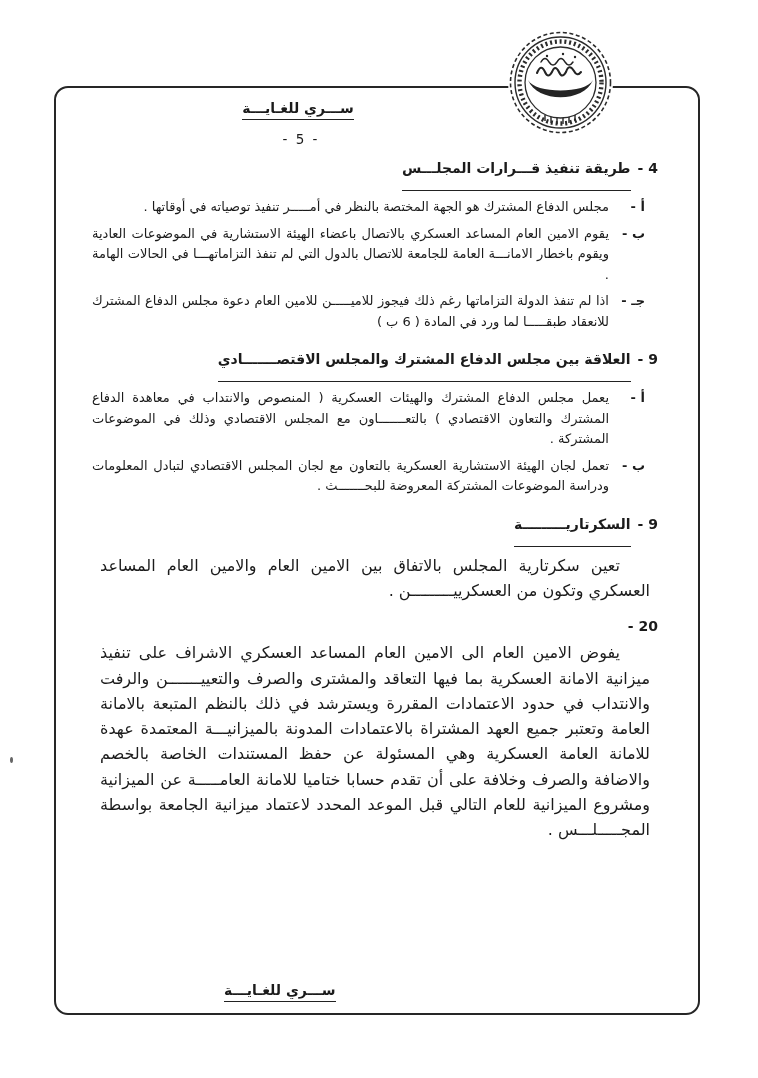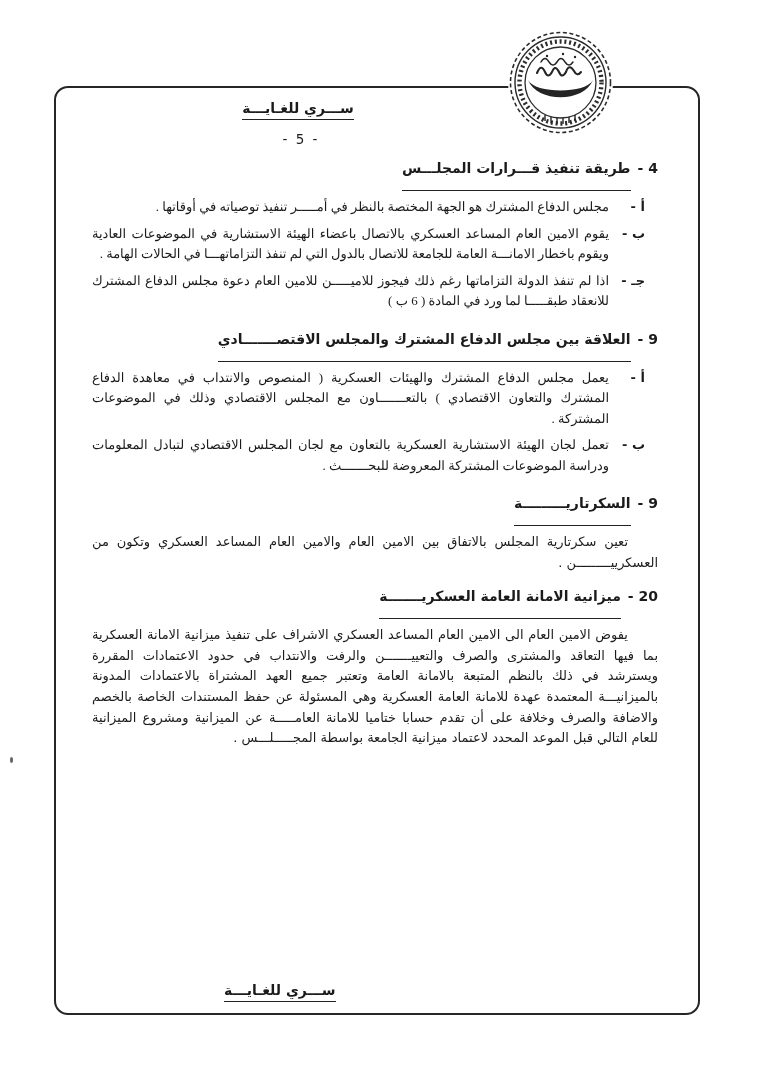--- a/index.html
+++ b/index.html
@@ -62,27 +62,27 @@
   }
   .sec-title { border-bottom:1.3px solid #222; padding-bottom:14px; }
 
   .item {
     display:flex; direction:rtl;
     gap:9px;
     margin:6px 13px 6px 0;
     font-size:13px; line-height:1.58;
   }
   .marker { flex:0 0 27px; font-weight:700; }
-  .item-text { flex:1; text-align:justify;font-family:Liberation Serif, serif; }
+  .item-text { flex:1; text-align:justify; }
 
   .para {
-    font-size:13px; line-height:1.58;
+    font-size:16px; line-height:1.58;
     text-align:justify;
     text-indent:30px;
-    margin:5px 0 2px;
+    margin:5px 8px 2px;
     direction:rtl;
   }
 
   .speck {
     position:absolute;
     left:10px; top:757px;
     width:3px; height:6px;
     background:#666; border-radius:50%;
   }
 </style>
@@ -152,21 +152,20 @@
     <div class="heading">
       <span class="sec-label">9 -</span>
       <span class="sec-title">السكرتاريـــــــــة</span>
     </div>
     <p class="para">تعين سكرتارية المجلس بالاتفاق بين الامين العام والامين العام المساعد العسكري وتكون من العسكرييـــــــــن .</p>
   </section>
 
   <section>
     <div class="heading">
       <span class="sec-label">20 -</span>
-      <span class="sec-title">ميزانية الامانة العامة العسكريـــــــة</span>
     </div>
     <p class="para">يفوض الامين العام الى الامين العام المساعد العسكري الاشراف على تنفيذ ميزانية الامانة العسكرية بما فيها التعاقد والمشترى والصرف والتعييـــــــن والرفت والانتداب في حدود الاعتمادات المقررة ويسترشد في ذلك بالنظم المتبعة بالامانة العامة وتعتبر جميع العهد المشتراة بالاعتمادات المدونة بالميزانيـــة المعتمدة عهدة للامانة العامة العسكرية وهي المسئولة عن حفظ المستندات الخاصة بالخصم والاضافة والصرف وخلافة على أن تقدم حسابا ختاميا للامانة العامـــــة عن الميزانية ومشروع الميزانية للعام التالي قبل الموعد المحدد لاعتماد ميزانية الجامعة بواسطة المجـــــلـــس .</p>
   </section>
 
   <div class="cls bottom">
     <span class="underline">ســـري للغـايـــة</span>
   </div>
 
 </div>
 

